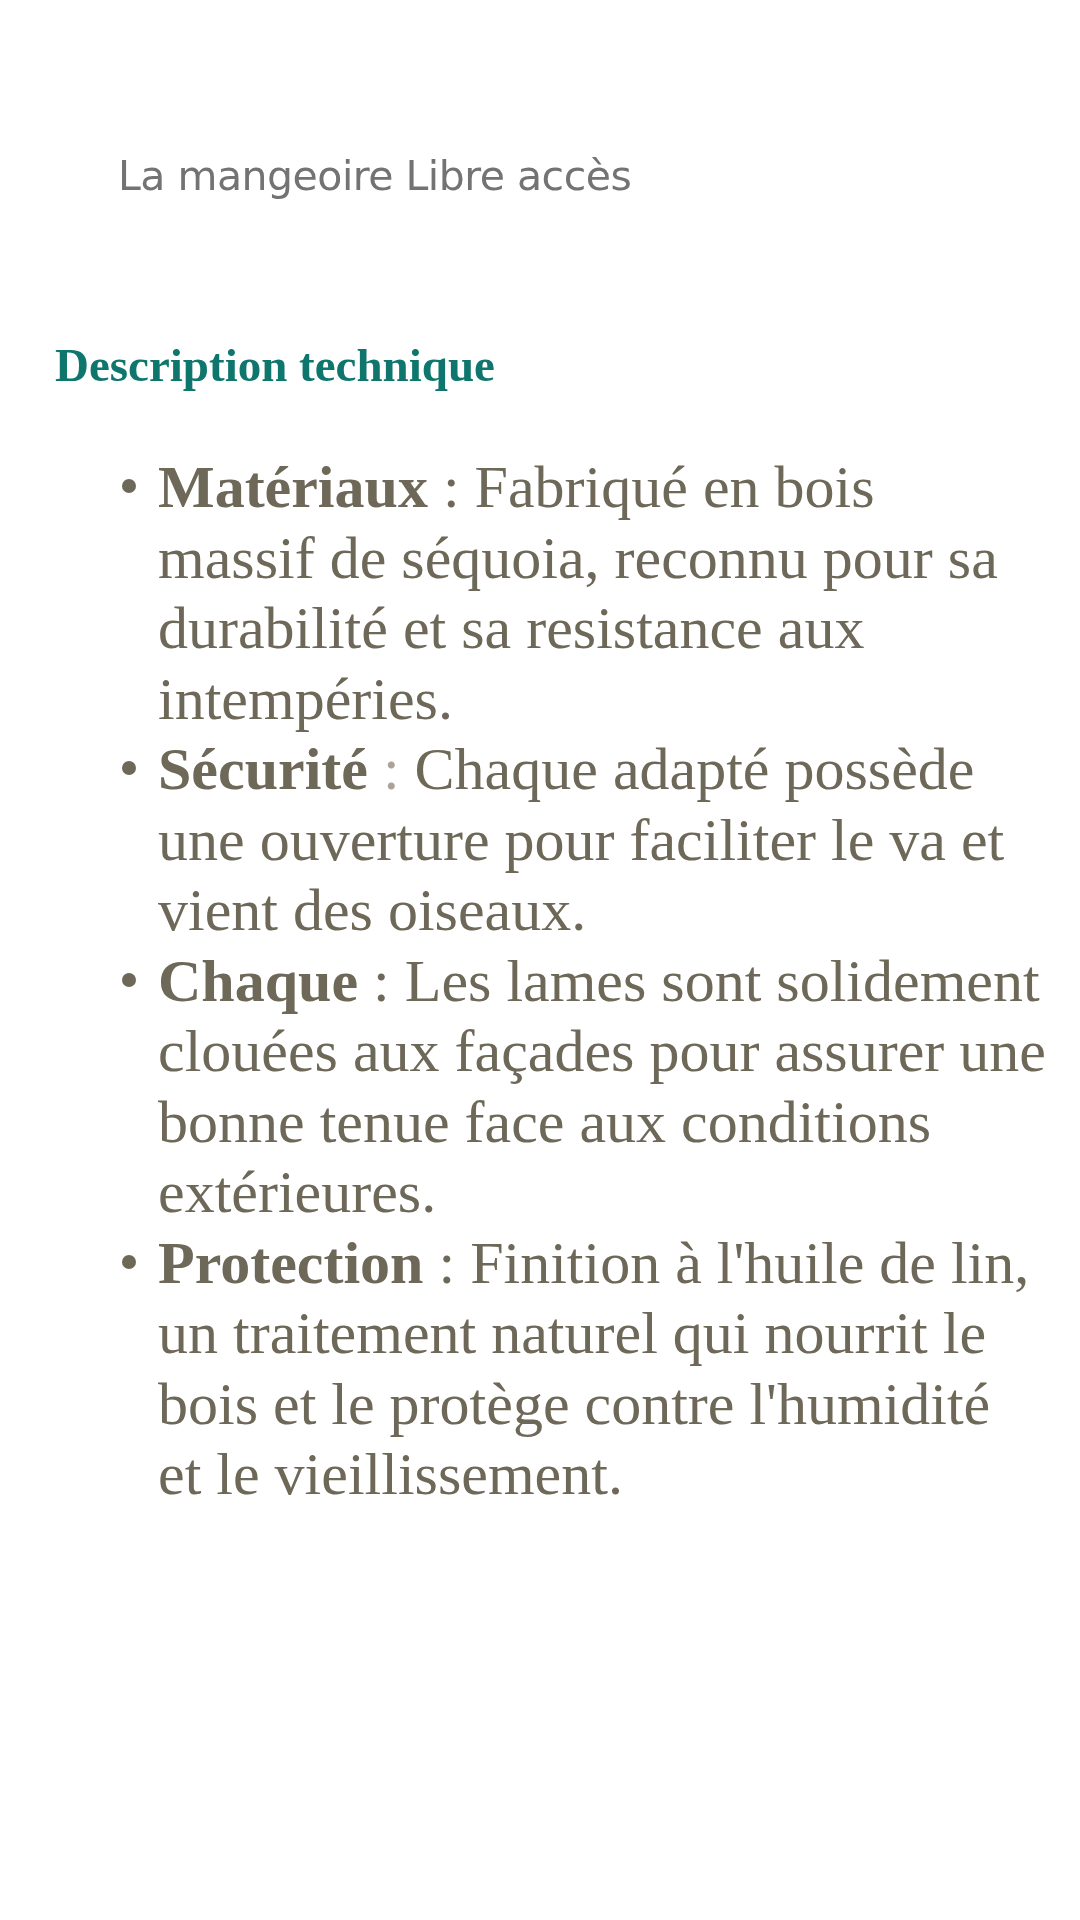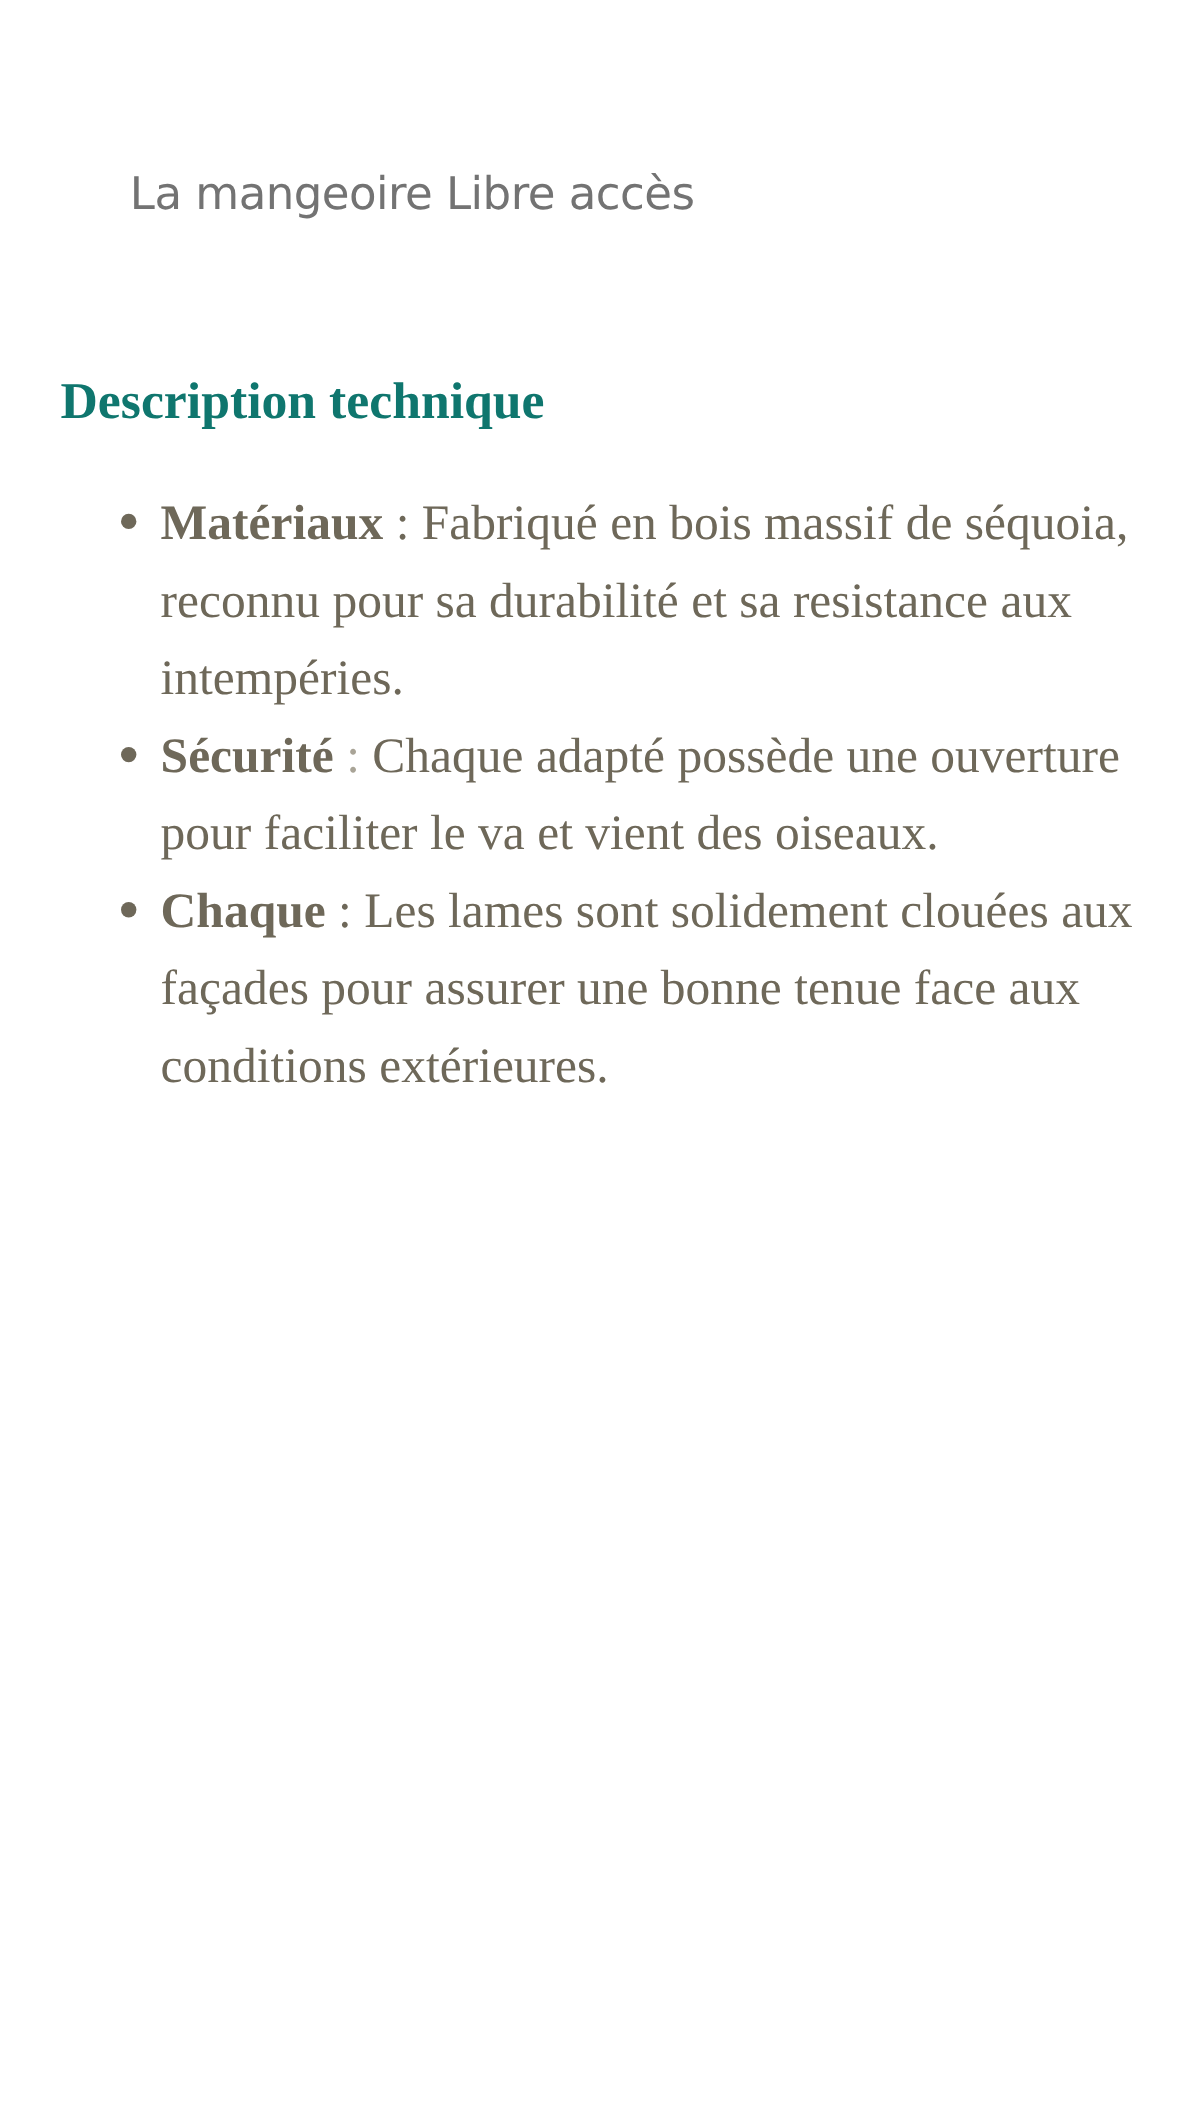--- a/index.html
+++ b/index.html
@@ -32,25 +32,25 @@
     font-weight: bold;
     font-size: 47px;
     color: #0f766e;
     white-space: nowrap;
   }
   .spec-list {
     position: absolute;
     left: 0;
     top: 436px;
     width: 1040px;
-    margin: 4px;
+    margin: 16px;
     padding: 0;
     list-style: none;
     font-family: "Liberation Serif", "DejaVu Serif", serif;
-    font-size: 45px;
+    font-size: 60px;
     line-height: 70.5px;
     color: #6e6859;
   }
   .spec-item {
     position: relative;
     padding-left: 142px;
     padding-right: 10px;
   }
   .bullet {
     position: absolute;
@@ -81,13 +81,16 @@
 <ul class="spec-list">
   <li class="spec-item">
     <span class="bullet"></span><span class="spec-term">Matériaux</span><span> : </span><span>Fabriqué en bois massif de séquoia, reconnu pour sa durabilité et sa resistance aux intempéries.</span>
   </li>
   <li class="spec-item">
     <span class="bullet"></span><span class="spec-term">Sécurité</span><span class="sep-light"> : </span><span>Chaque adapté possède une ouverture pour faciliter le va et vient des oiseaux.</span>
   </li>
   <li class="spec-item">
     <span class="bullet"></span><span class="spec-term">Chaque</span><span> : </span><span>Les lames sont solidement clouées aux façades pour assurer une bonne tenue face aux conditions extérieures.</span>
   </li>
+  <li class="spec-item">
+    <span class="bullet"></span><span class="spec-term">Protection</span><span> : </span><span>Finition à l'huile de lin, un traitement naturel qui nourrit le bois et le protège contre l'humidité et le vieillissement.</span>
+  </li>
 </ul>
 
 </body></html>

